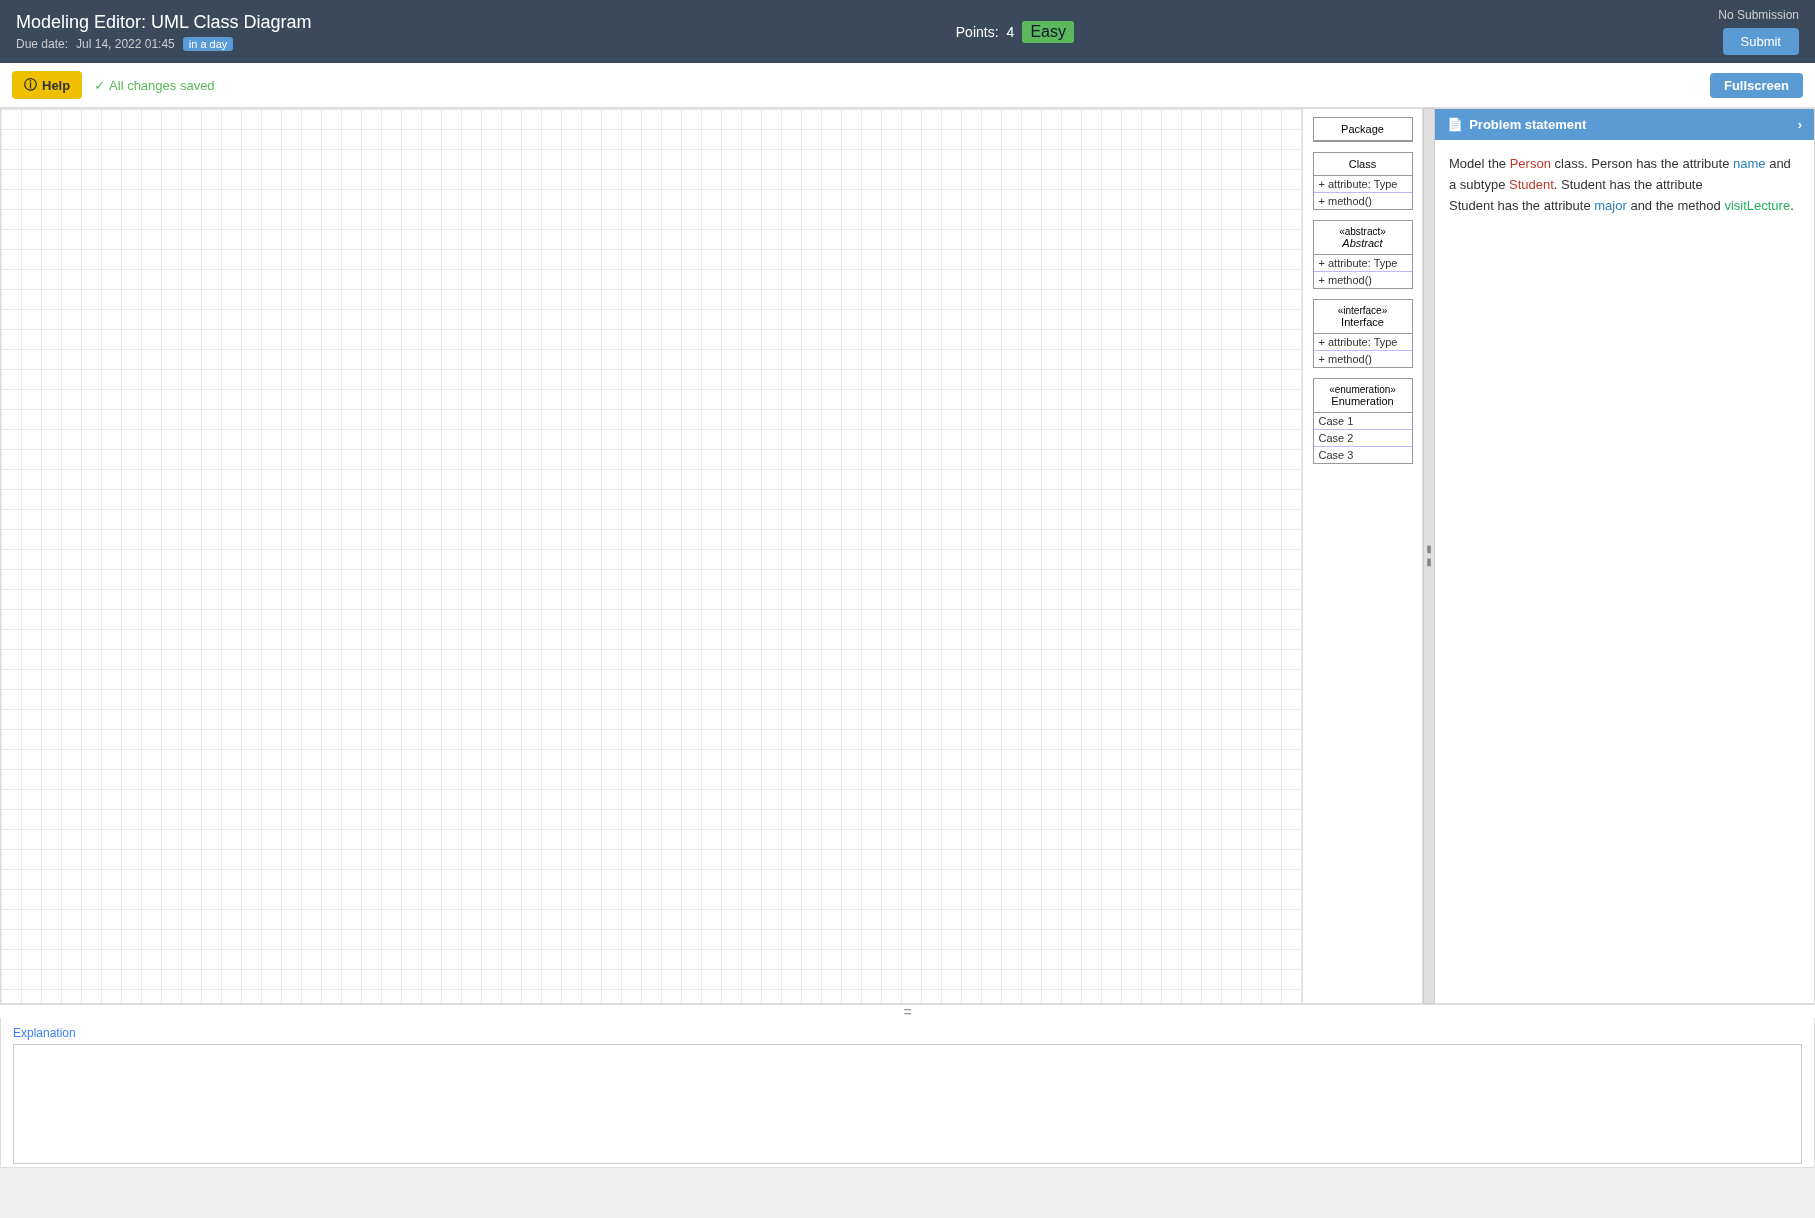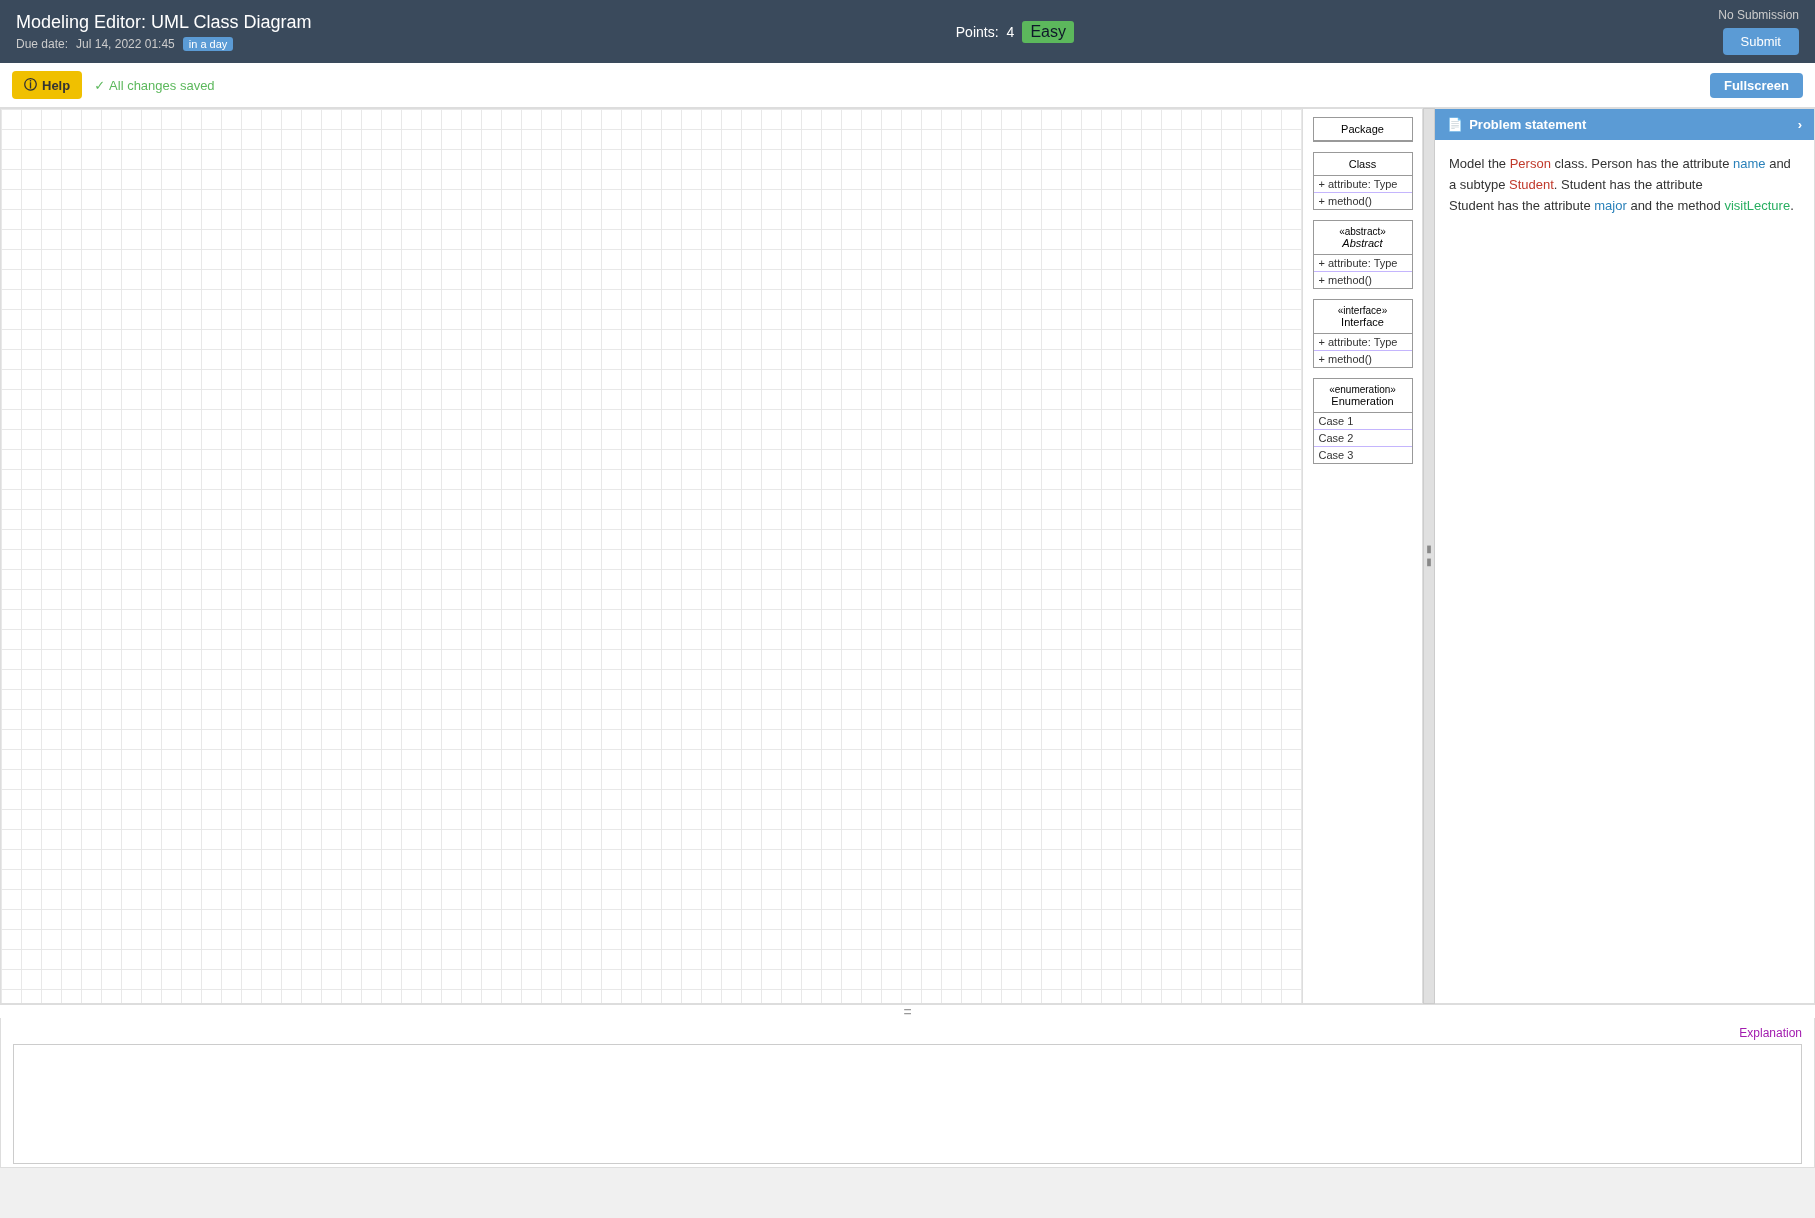--- a/index.html
+++ b/index.html
@@ -193,23 +193,22 @@
 
     
     .explanation-area {
       background: white;
       border: 1px solid #ddd;
       border-top: none;
       padding: 8px 12px 0;
     }
     .explanation-label {
       font-size: 12px;
-      color: #a21caf;
+      color: #3b82f6;
       margin-bottom: 4px;
-      text-align: right;
     }
     .explanation-textarea {
       width: 100%;
       height: 120px;
       border: 1px solid #ccc;
       resize: none;
       font-size: 13px;
       padding: 6px;
       outline: none;
       color: #333;

